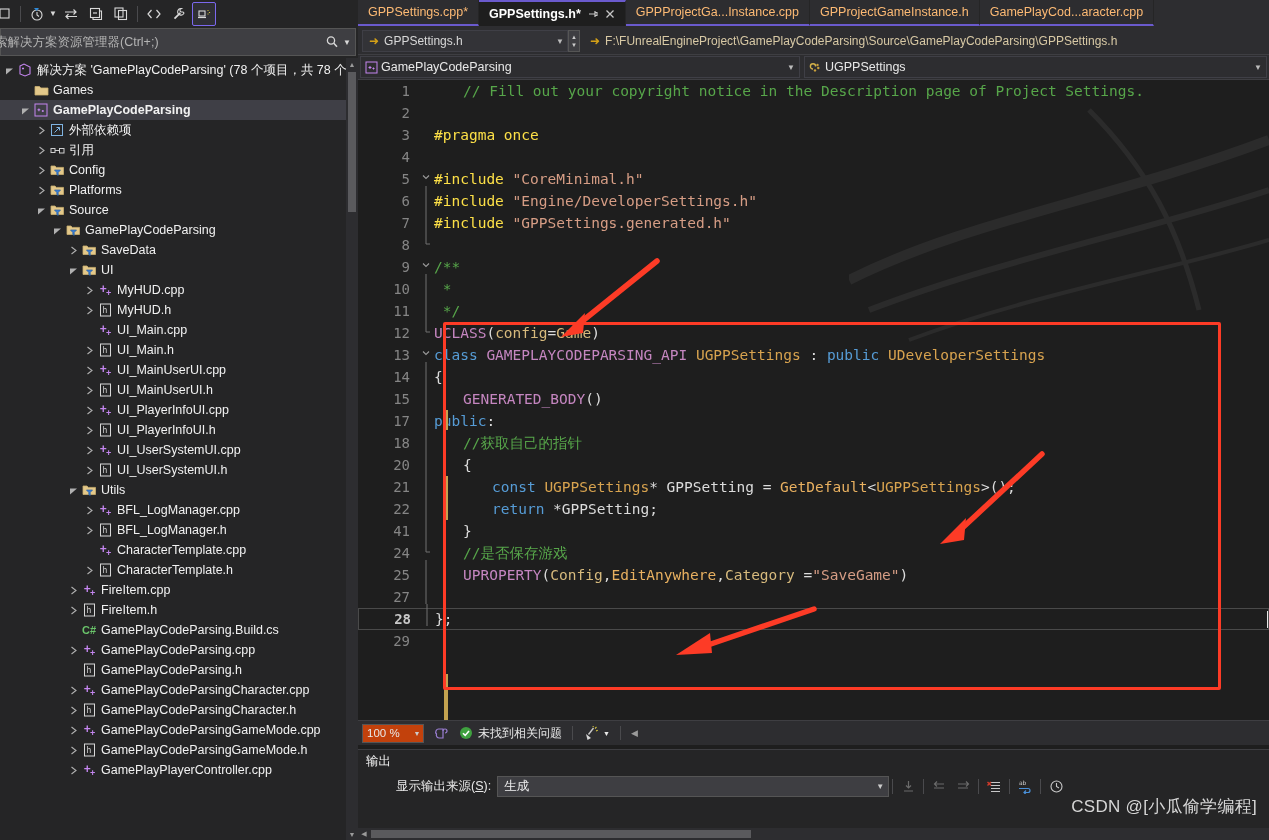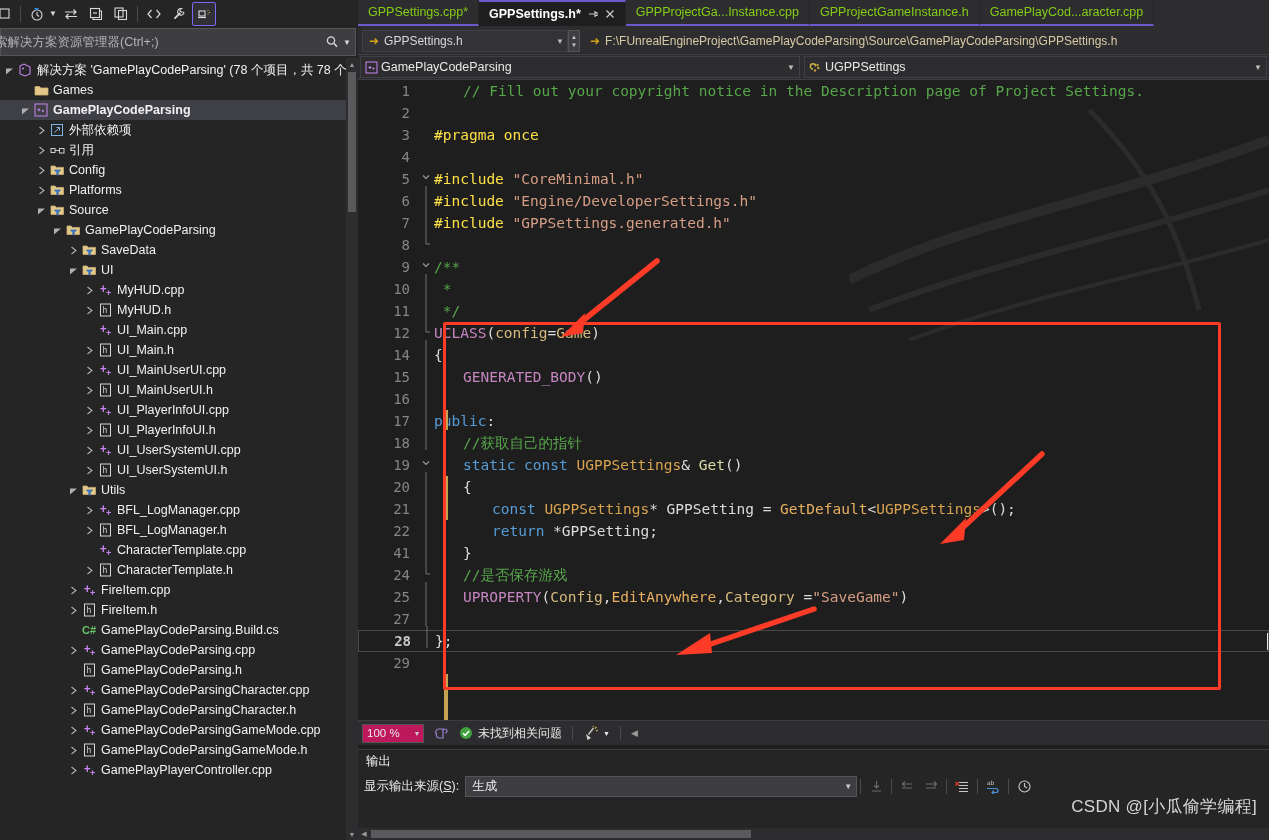--- a/index.html
+++ b/index.html
@@ -85,21 +85,21 @@
   
   #editor-area{
     position:absolute;left:358px;top:0;width:911px;height:840px;background:#1e1e1e;
   }
   .tabstrip{
     height:26px;display:flex;align-items:flex-end;background:#2d2d30;
     border-bottom:2px solid #68217a00;
   }
   .tab{
     height:26px;display:flex;align-items:center;padding:0 10px;
-    font-size:12.5px;color:#84cc16;background:#2d2d30;cursor:default;
+    font-size:12.5px;color:#fdba74;background:#2d2d30;cursor:default;
     border-right:1px solid #252526;box-sizing:border-box;white-space:nowrap;
   }
   .tab.inactive{background:#2d2d30;border-bottom:2px solid #6a5acd;}
   .tab.active{
     background:#1e1e1e;color:#ffffff;font-weight:bold;
     border-top:2px solid #6a5acd;border-bottom:none;
   }
   .tab .pin,.tab .close{
     margin-left:7px;color:#c8c8c8;font-size:11px;display:flex;align-items:center;
   }
@@ -182,38 +182,38 @@
     border-radius:2px;
   }
   .arrow-svg{position:absolute;pointer-events:none;}
 
   
   .zoombar{
     height:24px;display:flex;align-items:center;background:#2d2d30;
     border-top:1px solid #3e3e42;
   }
   .zoom-combo{
-    width:62px;height:19px;margin-left:4px;background:#be185d;border:1px solid #555;
+    width:62px;height:19px;margin-left:4px;background:#c2410c;border:1px solid #555;
     display:flex;align-items:center;box-sizing:border-box;
   }
   .zoom-combo .v{flex:1;font-size:11.5px;color:#e8e8e8;padding-left:4px;}
   .zoom-combo .c{width:12px;font-size:7px;color:#ccc;text-align:center;}
   .zb-item{display:flex;align-items:center;margin-left:10px;font-size:12px;color:#e8e8e8;}
   .zb-sep{width:1px;height:14px;background:#4a4a4d;margin:0 10px;}
 
   
   .outpanel{
     position:absolute;left:0;bottom:0;width:911px;height:90px;background:#252526;
     border-top:1px solid #3e3e42;
   }
   .out-title{
     height:22px;display:flex;align-items:center;padding-left:8px;
     font-size:12.5px;color:#f1f1f1;
   }
-  .out-toolbar{height:28px;display:flex;align-items:center;padding-left:6px;}
+  .out-toolbar{height:28px;display:flex;align-items:center;padding-left:6px;margin-left:32px;}
   .out-lbl{font-size:12.5px;color:#e8e8e8;margin-right:6px;white-space:nowrap;}
   .out-lbl u{text-decoration:underline;}
   .out-combo{
     width:392px;height:21px;background:#3e3e42;border:1px solid #555;
     display:flex;align-items:center;box-sizing:border-box;
   }
   .out-combo .v{flex:1;font-size:12.5px;color:#f1f1f1;padding-left:6px;}
   .out-combo .c{width:16px;font-size:8px;color:#ccc;text-align:center;}
   .out-btn{
     width:24px;height:22px;display:flex;align-items:center;justify-content:center;
@@ -906,38 +906,35 @@
               </svg></span><span class="ctext"><span style="display:inline-block;width:0px"></span><span class="t-cmt">/**</span></span></div>
           <div class="cl"><span class="ln">10</span><span class="gmark"><svg width="10" height="22" viewBox="0 0 10 22" style="margin-top:0">
                 <path d="M5 0 L5 22" stroke="#707070" stroke-width="1"></path>
               </svg></span><span class="ctext"><span style="display:inline-block;width:0px"></span><span class="t-cmt"> *</span></span></div>
           <div class="cl"><span class="ln">11</span><span class="gmark"><svg width="10" height="22" viewBox="0 0 10 22" style="margin-top:0">
                 <path d="M5 0 L5 22" stroke="#707070" stroke-width="1"></path>
               </svg></span><span class="ctext"><span style="display:inline-block;width:0px"></span><span class="t-cmt"> */</span></span></div>
           <div class="cl"><span class="ln">12</span><span class="gmark"><svg width="10" height="22" viewBox="0 0 10 22">
                 <path d="M5 0 L5 14 L9 14" stroke="#707070" stroke-width="1" fill="none"></path>
               </svg></span><span class="ctext"><span style="display:inline-block;width:0px"></span><span class="t-macro">UCLASS</span><span class="t-plain">(</span><span class="t-yellow">config</span><span class="t-plain">=</span><span class="t-yellow">Game</span><span class="t-plain">)</span></span></div>
+          <div class="cl"><span class="ln">13</span><span class="gmark"><svg width="10" height="10" viewBox="0 0 10 10">
+                <path d="M2 3.5 L5 6.5 L8 3.5" stroke="#9a9a9a" stroke-width="1.1" fill="none"></path>
+              </svg></span><span class="ctext"><span style="display:inline-block;width:0px"></span><span class="t-kw">class </span><span class="t-macro">GAMEPLAYCODEPARSING_API </span><span class="t-type">UGPPSettings</span><span class="t-plain"> : </span><span class="t-kw">public </span><span class="t-type">UDeveloperSettings</span></span></div>
           <div class="cl"><span class="ln">14</span><span class="gmark"><svg width="10" height="22" viewBox="0 0 10 22" style="margin-top:0">
                 <path d="M5 0 L5 22" stroke="#707070" stroke-width="1"></path>
               </svg></span><span class="ctext"><span style="display:inline-block;width:0px"></span><span class="t-plain">{</span></span></div>
           <div class="cl"><span class="ln">15</span><span class="gmark"><svg width="10" height="22" viewBox="0 0 10 22" style="margin-top:0">
                 <path d="M5 0 L5 22" stroke="#707070" stroke-width="1"></path>
               </svg></span><span class="ctext"><span style="display:inline-block;width:29px"></span><span class="t-macro">GENERATED_BODY</span><span class="t-plain">()</span></span></div>
-          <div class="cl"><span class="ln">16</span><span class="gmark"><svg width="10" height="22" viewBox="0 0 10 22" style="margin-top:0">
-                <path d="M5 0 L5 22" stroke="#707070" stroke-width="1"></path>
-              </svg></span><span class="ctext"><span style="display:inline-block;width:0px"></span></span></div>
           <div class="cl"><span class="ln">17</span><span class="gmark"><svg width="10" height="22" viewBox="0 0 10 22" style="margin-top:0">
                 <path d="M5 0 L5 22" stroke="#707070" stroke-width="1"></path>
               </svg></span><span class="ctext"><span style="display:inline-block;width:0px"></span><span class="t-kw">public</span><span class="t-plain">:</span></span></div>
           <div class="cl"><span class="ln">18</span><span class="gmark"><svg width="10" height="22" viewBox="0 0 10 22" style="margin-top:0">
                 <path d="M5 0 L5 22" stroke="#707070" stroke-width="1"></path>
               </svg></span><span class="ctext"><span style="display:inline-block;width:29px"></span><span class="t-cmt">//获取自己的指针</span></span></div>
-          <div class="cl"><span class="ln">19</span><span class="gmark"><svg width="10" height="10" viewBox="0 0 10 10">
-                <path d="M2 3.5 L5 6.5 L8 3.5" stroke="#9a9a9a" stroke-width="1.1" fill="none"></path>
-              </svg></span><span class="ctext"><span style="display:inline-block;width:29px"></span><span class="t-kw">static </span><span class="t-kw">const </span><span class="t-type">UGPPSettings</span><span class="t-plain">&amp; </span><span class="t-lightyellow">Get</span><span class="t-plain">()</span></span></div>
           <div class="cl"><span class="ln">20</span><span class="gmark"><svg width="10" height="22" viewBox="0 0 10 22" style="margin-top:0">
                 <path d="M5 0 L5 22" stroke="#707070" stroke-width="1"></path>
               </svg></span><span class="ctext"><span style="display:inline-block;width:29px"></span><span class="t-plain">{</span></span></div>
           <div class="cl"><span class="ln">21</span><span class="gmark"><svg width="10" height="22" viewBox="0 0 10 22" style="margin-top:0">
                 <path d="M5 0 L5 22" stroke="#707070" stroke-width="1"></path>
               </svg></span><span class="ctext"><span style="display:inline-block;width:58px"></span><span class="t-kw">const </span><span class="t-type">UGPPSettings</span><span class="t-plain">* GPPSetting = </span><span class="t-fn">GetDefault</span><span class="t-plain">&lt;</span><span class="t-type">UGPPSettings</span><span class="t-plain">&gt;();</span></span></div>
           <div class="cl"><span class="ln">22</span><span class="gmark"><svg width="10" height="22" viewBox="0 0 10 22" style="margin-top:0">
                 <path d="M5 0 L5 22" stroke="#707070" stroke-width="1"></path>
               </svg></span><span class="ctext"><span style="display:inline-block;width:58px"></span><span class="t-kw">return </span><span class="t-plain">*GPPSetting;</span></span></div>
           <div class="cl"><span class="ln">41</span><span class="gmark"><svg width="10" height="22" viewBox="0 0 10 22" style="margin-top:0">

